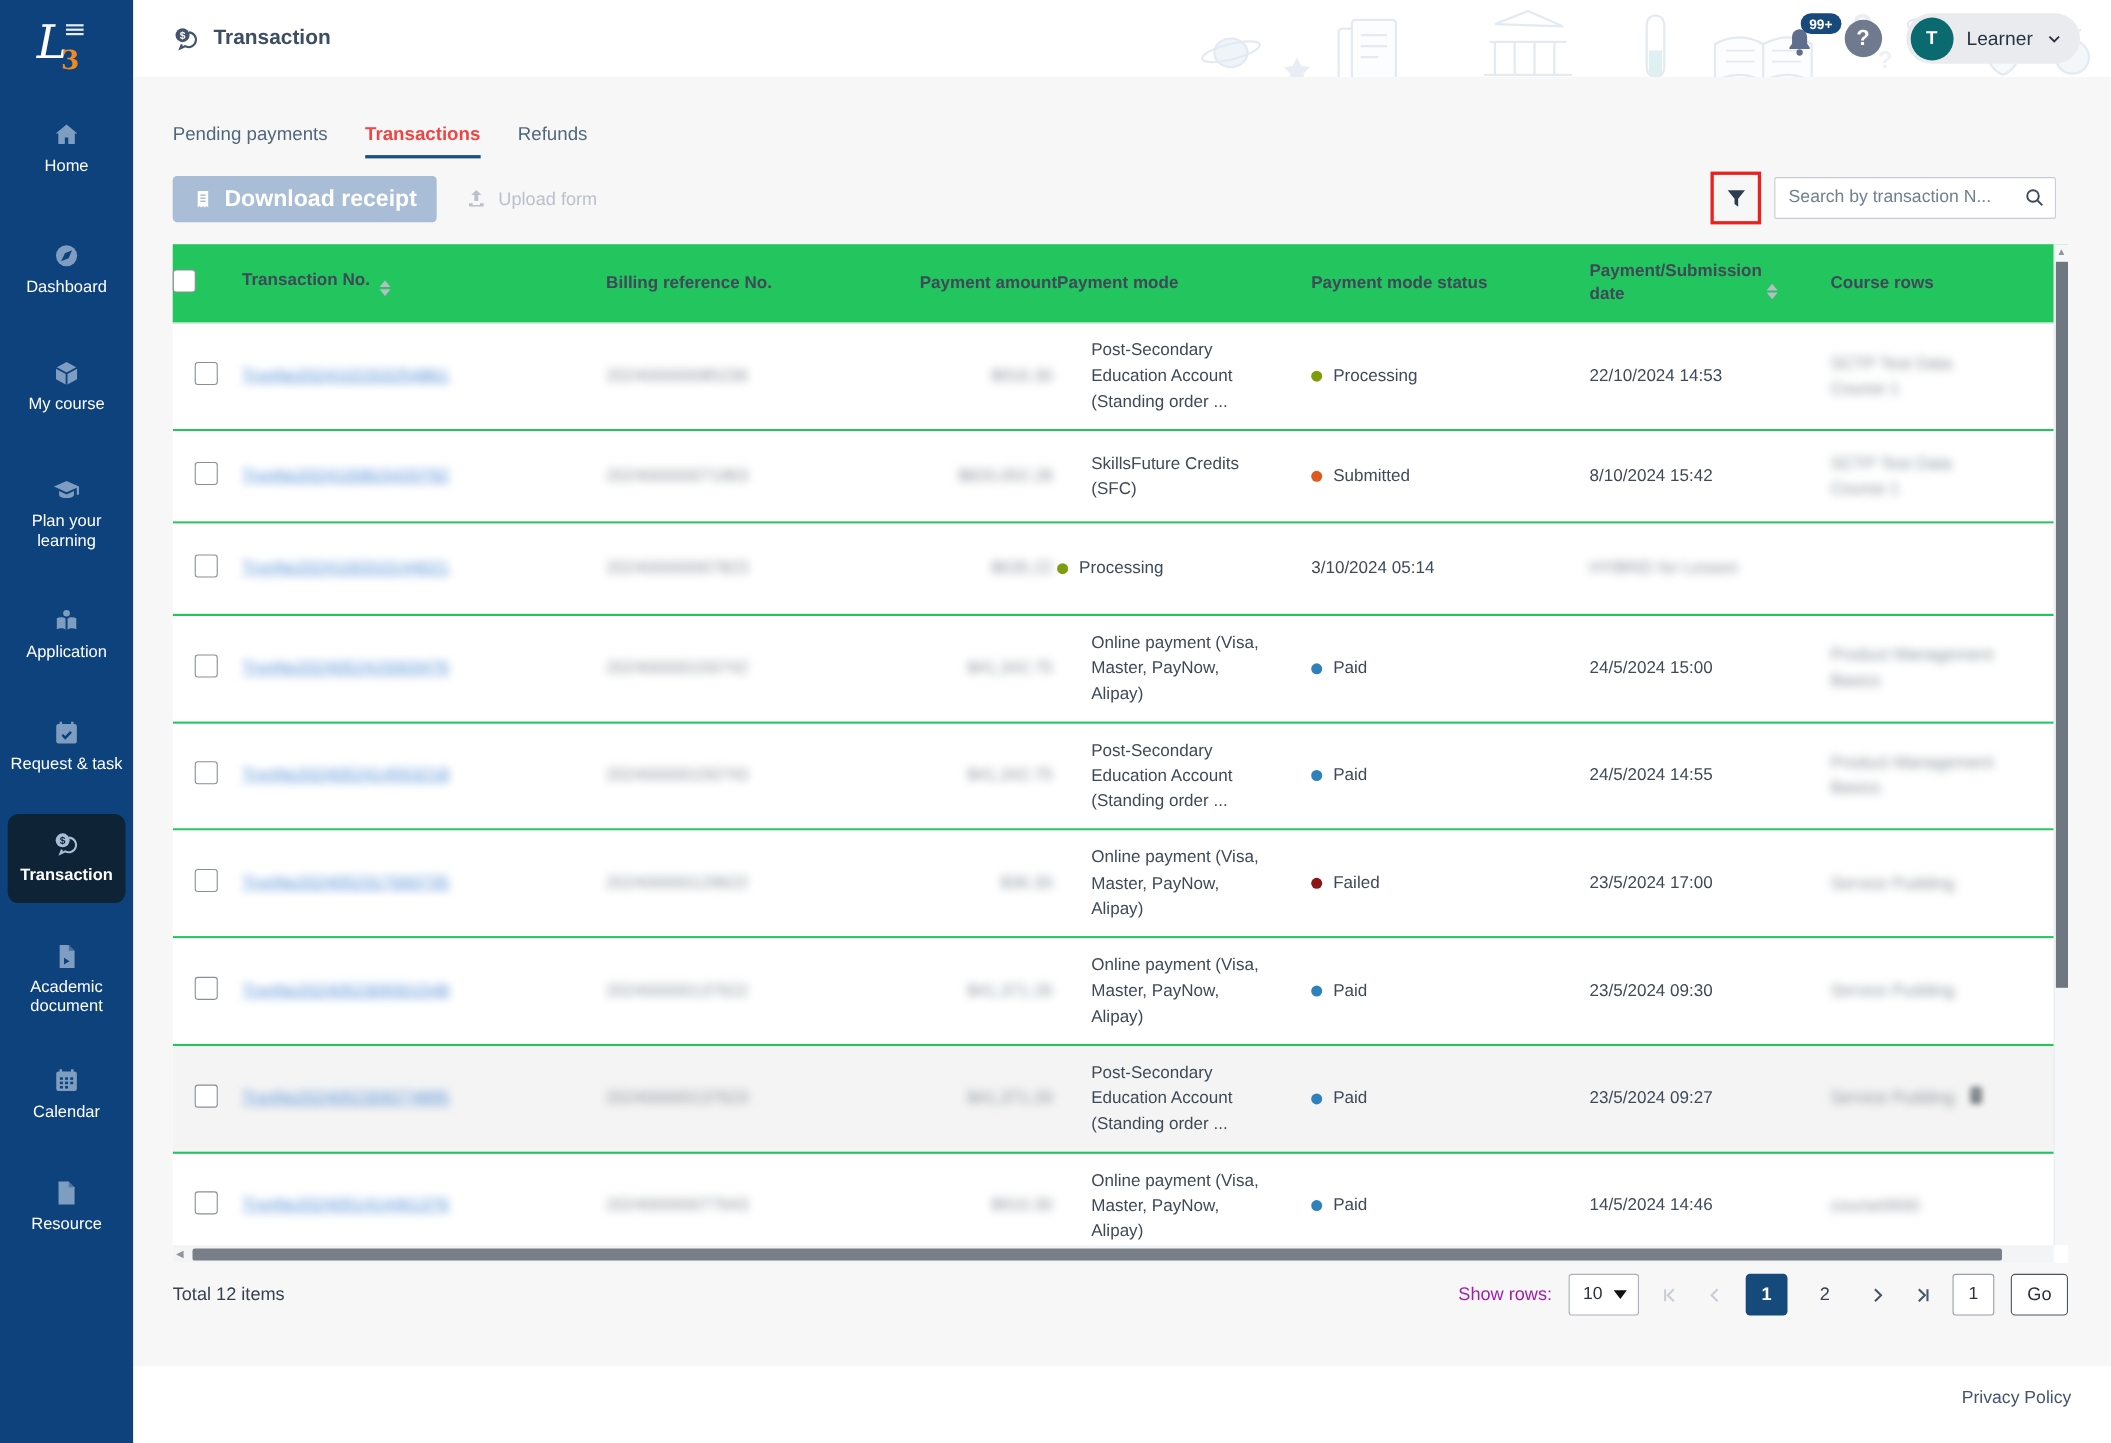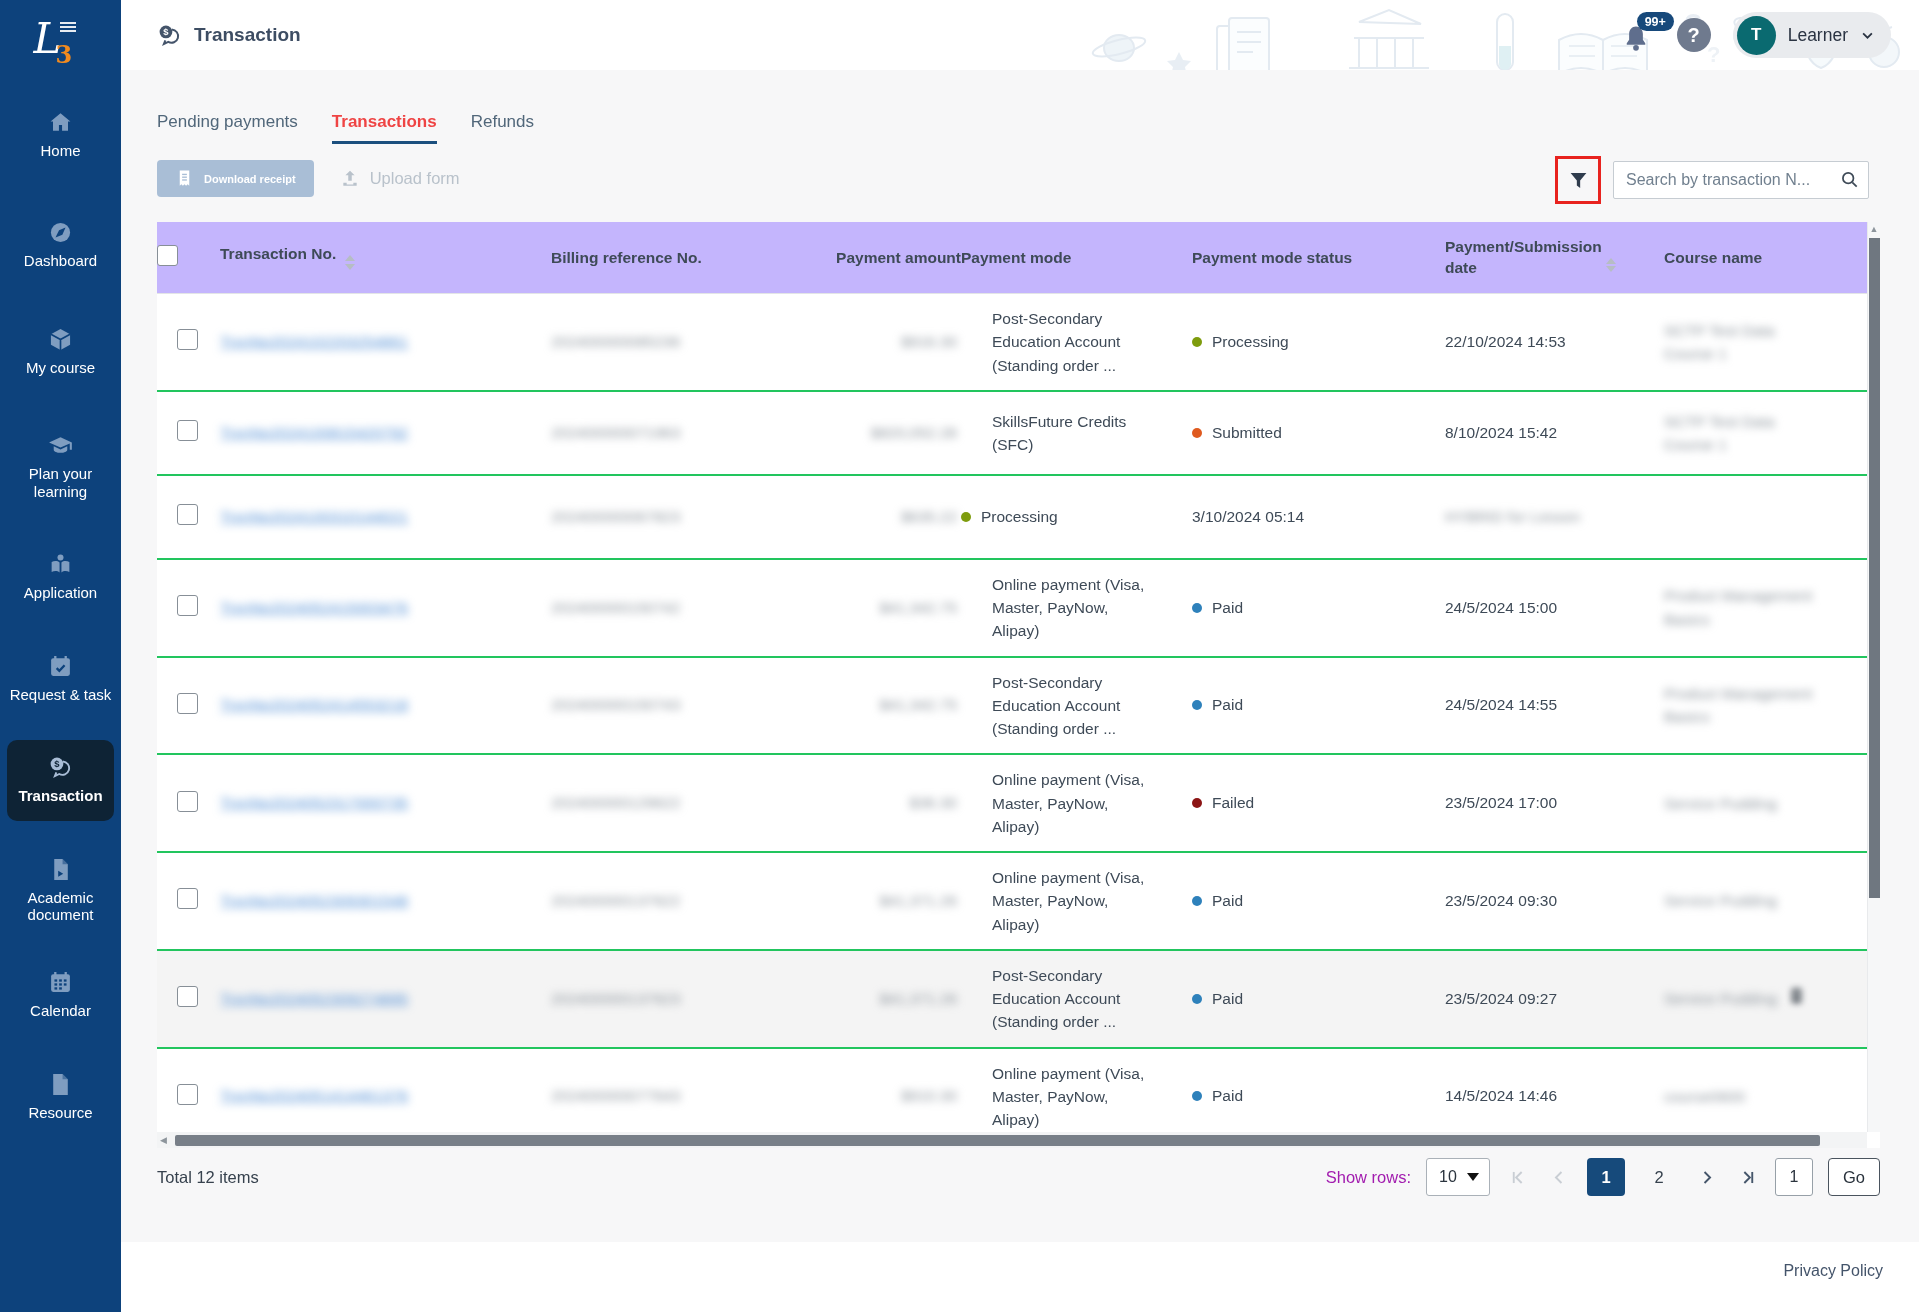--- a/index.html
+++ b/index.html
@@ -37,36 +37,36 @@
 
   .content-bg { position:absolute; left:0; top:70px; right:0; height:1172px; background:#f7f7f8; }
 
   
   .tabs { position:absolute; left:36px; top:112px; display:flex; gap:34px; font-size:17px; z-index:1; }
   .tab { color:#51677a; padding-bottom:9px; cursor:pointer; }
   .tab.active { color:#ef4444; font-weight:bold; border-bottom:3px solid #1b4f7e; }
 
   
   .toolbar-left { position:absolute; left:36px; top:160px; display:flex; align-items:center; gap:26px; z-index:1; }
-  .btn-download { display:flex; align-items:center; gap:10px; background:#a9bed6; color:#fff; font-size:11px; font-weight:bold; border:none; border-radius:4px; padding:9px 18px; cursor:pointer; }
+  .btn-download { display:flex; align-items:center; gap:10px; background:#a9bed6; color:#fff; font-size:21px; font-weight:bold; border:none; border-radius:4px; padding:9px 18px; cursor:pointer; }
   .btn-download svg { width:19px; height:19px; }
   .btn-upload { display:flex; align-items:center; gap:10px; background:transparent; border:none; color:#b9c2cb; font-size:16.5px; cursor:pointer; }
   .btn-upload svg { width:20px; height:20px; }
   .toolbar-right { position:absolute; right:50px; top:156px; display:flex; align-items:center; gap:12px; z-index:1; }
   .filter-box { width:46px; height:48px; border:3px solid #e8231f; display:flex; align-items:center; justify-content:center; cursor:pointer; }
   .filter-box svg { width:21px; height:21px; }
   .search-wrap { position:relative; width:256px; height:38px; }
   .search-wrap input { width:100%; height:100%; border:1px solid #c6ccd2; border-radius:2px; background:#fff; font-family:inherit; font-size:16px; color:#3e4a57; padding:0 38px 0 12px; }
   .search-wrap input::placeholder { color:#71808f; }
   .search-wrap svg { position:absolute; right:9px; top:8px; width:21px; height:21px; }
 
   
   .table-card { position:absolute; left:36px; top:222px; width:1723px; height:926px; background:#fff; z-index:1; }
   .tgrid { display:grid; grid-template-columns:63px 331px 240px 170px 231px 253px 219px 203px; align-items:center; }
-  .thead { height:72px; background:#c4b5fd; border-bottom:1px solid #e3e5e7; font-size:16px; font-weight:bold; color:#333f4c; }
+  .thead { height:72px; background:#22c55e; border-bottom:1px solid #e3e5e7; font-size:16px; font-weight:bold; color:#333f4c; }
   .thead .c { padding:0; }
   .rows-viewport { height:838px; overflow:hidden; }
   .trow { min-height:84px; border-bottom:2px solid #22c55e; background:#fff; }
   .trow.hl { background:#f4f4f4; }
   .c { padding:13px 6px 13px 0; font-size:15.5px; color:#3e4a57; }
   .c0 { padding-left:20px; }
   .c3 { text-align:right; padding-right:4px; }
   .c4 { padding-left:31px; }
   .c4 .mode { display:inline-block; max-width:158px; line-height:1.5; }
   .c5 { display:flex; align-items:center; }
@@ -319,21 +319,21 @@
       <div class="c c2">Billing reference No.</div>
       <div class="c c3">Payment amount</div>
       <div class="c c4">Payment mode</div>
       <div class="c c5">Payment mode status</div>
       <div class="c c6">
         <span class="hdr-date-label">Payment/Submission date</span><span class="sort">
             <i class="up"></i>
             <i class="dn"></i>
           </span>
       </div>
-      <div class="c c7">Course name</div>
+      <div class="c c7">Course rows</div>
     </div>
 
     <div class="rows-viewport">
   <div class="tgrid trow">
     <div class="c c0"><span class="cb"></span></div>
     <div class="c c1"><a class="txn blur">TrxnNo2024102203254861</a></div>
     <div class="c c2"><span class="blur muted">202400000085236</span></div>
     <div class="c c3"><span class="blur muted">$916.30</span></div>
     <div class="c c4"><span class="mode">Post-Secondary Education Account (Standing order ...</span></div>
     <div class="c c5">

